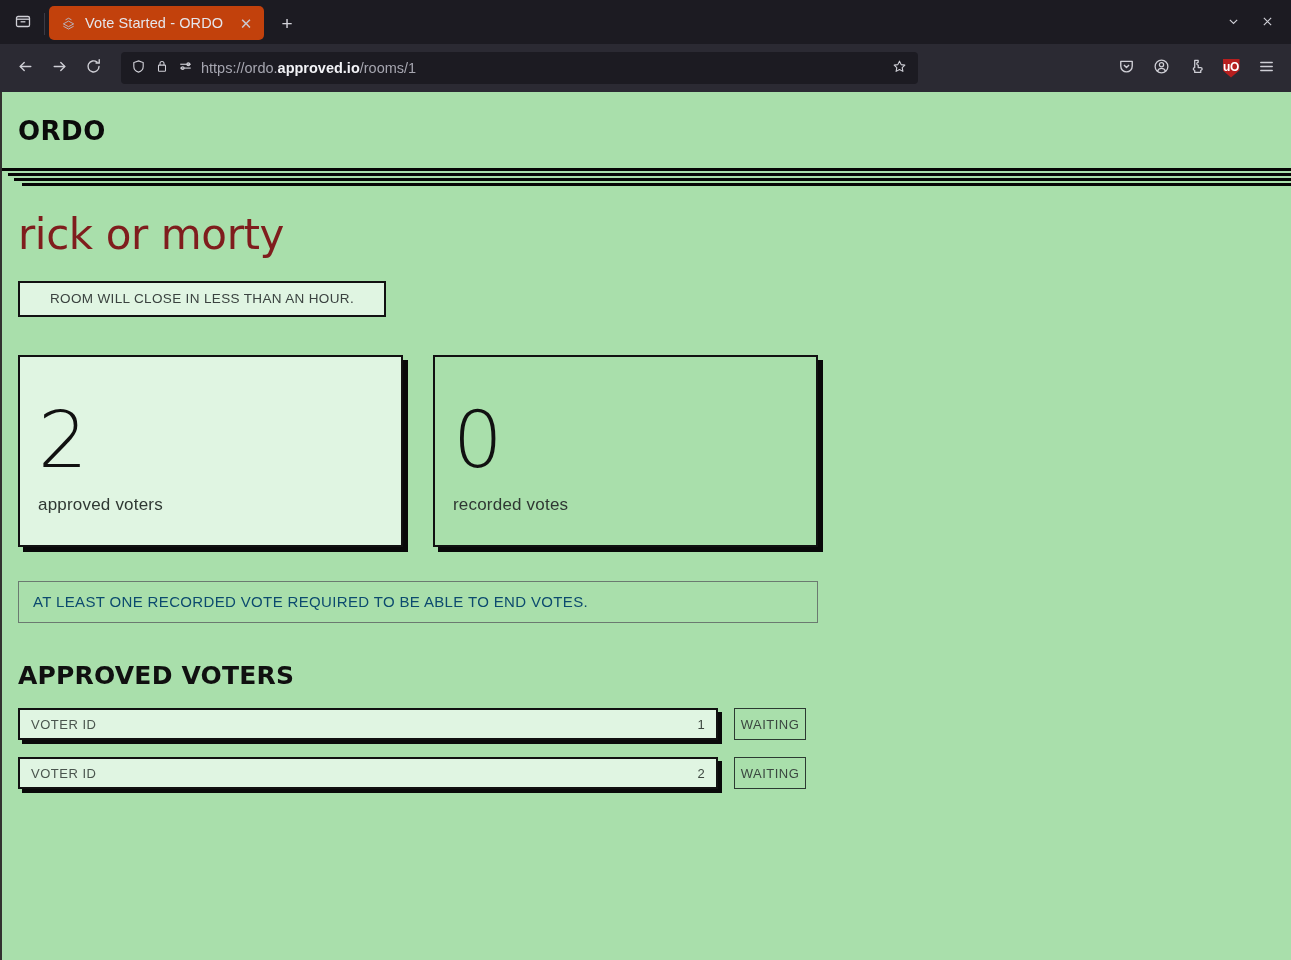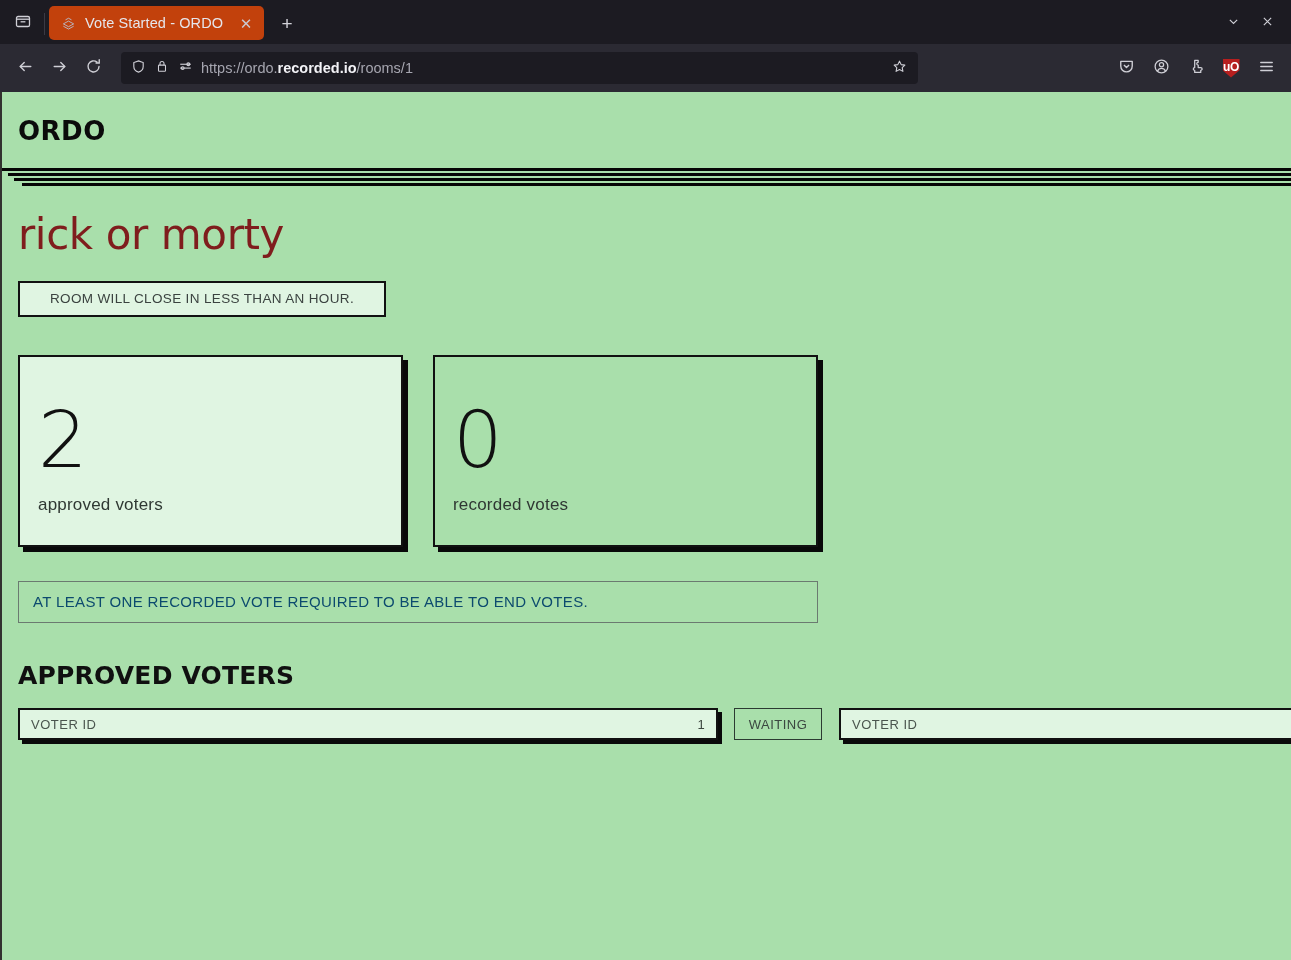--- a/index.html
+++ b/index.html
@@ -126,31 +126,31 @@
   .info-bar {
     margin-top: 34px; width: 800px; border: 1.5px solid #6b7a70; background: #a9dfab;
     padding: 11px 14px 12px; font-size: 15px; color: #0c4a6e; letter-spacing: 0.35px;
   }
 
   .section-title {
     margin-top: 38px; font-size: 25px; font-weight: bold; color: #101010;
     letter-spacing: 0.2px; font-family: "DejaVu Sans", sans-serif;
   }
 
-  .voter-list { margin-top: 18px; display: flex; flex-direction: row; gap: 17px; }
+  .voter-list { margin-top: 18px; display: flex; flex-direction: column; gap: 17px; }
   .voter-row { display: flex; align-items: stretch; gap: 16px; }
   .voter-field {
     width: 700px; height: 32px; background: #e0f5e2; border: 2px solid #111;
     box-shadow: 4px 4px 0 0 #090909; display: flex; align-items: center;
     justify-content: space-between; padding: 0 11px;
   }
   .voter-field-label { font-size: 13px; color: #4a554e; letter-spacing: 0.5px; }
   .voter-field-value { font-size: 13px; color: #3c463f; letter-spacing: 0.3px; }
   .voter-status {
-    width: 88px; height: 32px; border: 1.5px solid #2c3a32; background: #a9dfab;
+    width: 72px; height: 32px; border: 1.5px solid #2c3a32; background: #a9dfab;
     display: flex; align-items: center; justify-content: center;
     font-size: 13px; color: #3b4740; letter-spacing: 0.5px;
   }
 </style>
 </head>
 <body>
 
 <div id="browser">
 
   <div class="tabstrip">
@@ -240,21 +240,21 @@
         </span>
         <span>
           <svg width="15" height="15" viewBox="0 0 16 16" fill="none" stroke="#cfcfd6" stroke-width="1.2">
             <path d="M2.4 9.7 H13.6"></path>
               <circle cx="5" cy="9.7" r="1.5"></circle>
             <path d="M2.4 5.6 H13.6"></path>
               <circle cx="11" cy="5.6" r="1.5"></circle>
           </svg>
         </span>
       </span>
-      <span class="url-text"><span>https://ordo.</span><b>recorded.io</b><span>/rooms/1</span></span>
+      <span class="url-text"><span>https://ordo.</span><b>approved.io</b><span>/rooms/1</span></span>
       <span class="url-star">
         <span>
           <svg width="15" height="15" viewBox="0 0 16 16" fill="none" stroke="#cfcfd6" stroke-width="1.2" stroke-linejoin="round">
             <path d="M8 2.3 L9.8 6 L13.7 6.5 L10.9 9.3 L11.6 13.2 L8 11.3 L4.4 13.2 L5.1 9.3 L2.3 6.5 L6.2 6 Z"></path>
           </svg>
         </span>
       </span>
     </div>
 
     <div class="navbar-right">

